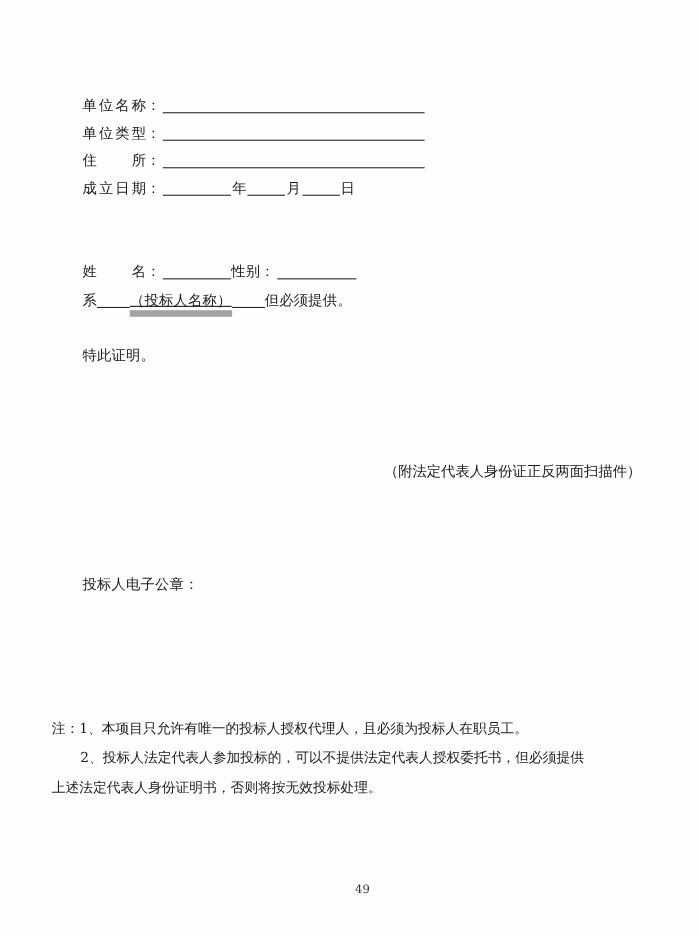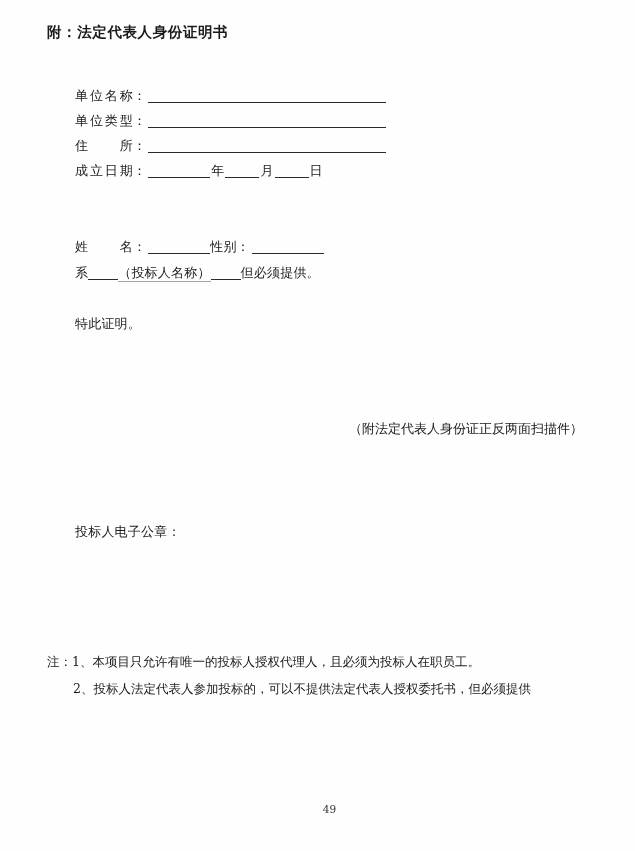--- a/index.html
+++ b/index.html
@@ -101,21 +101,20 @@
     font-size: 10.5px;
     color: #333;
     padding-left: 24px;
   }
 </style>
 </head>
 <body>
 
 <div class="page">
 
-  <div class="doc-title">附：法定代表人身份证明书</div>
 
   <div class="line" style="top:88px;">
     <span class="lab w4">单位名称</span><span class="colon">：</span><span class="ul ul-long"></span>
   </div>
 
   <div class="line" style="top:113px;">
     <span class="lab w4">单位类型</span><span class="colon">：</span><span class="ul ul-long"></span>
   </div>
 
   <div class="line" style="top:138px;">
@@ -125,30 +124,31 @@
   <div class="line" style="top:163px;">
     <span class="lab w4">成立日期</span><span class="colon">：</span><span class="ul ul-8"></span><span class="unit">年</span><span class="ul ul-4"></span><span class="unit">月</span><span class="ul ul-4"></span><span class="unit">日</span>
   </div>
 
 
   <div class="line" style="top:239px;">
     <span class="lab w2"><span>姓</span><span>名</span></span><span class="colon">：</span><span class="ul ul-name"></span><span>性别</span><span class="colon">：</span><span class="ul ul-sex"></span>
   </div>
 
   <div class="line" style="top:265px;">
-    <span>系</span><span class="ul" style="width:30px;"></span><span class="ul-bidder" style="border-bottom:1px solid #a3a3a3;padding-bottom:1px;">（投标人名称）</span><span class="ul" style="width:30px;"></span><span>但必须提供。</span>
+    <span>系</span><span class="ul" style="width:30px;"></span><span class="ul-bidder" style="border-bottom:6px solid #a3a3a3;padding-bottom:1px;text-decoration:underline;">（投标人名称）</span><span class="ul" style="width:30px;"></span><span>但必须提供。</span>
   </div>
 
   <div class="line" style="top:317px;">特此证明。</div>
 
   <div class="scan-note" style="top:420px;">（附法定代表人身份证正反两面扫描件）</div>
 
   <div class="line" style="top:525px;">投标人电子公章：</div>
 
 
   <div class="remark" style="top:655px;"><span>注：</span><span>1、本项目只允许有唯一的投标人授权代理人，且必须为投标人在职员工。</span></div>
 
   <div class="remark indent" style="top:682px;">2、投标人法定代表人参加投标的，可以不提供法定代表人授权委托书，但必须提供</div>
 
+  <div class="remark" style="top:709px;">上述法定代表人身份证明书，否则将按无效投标处理。</div>
 
   <div class="page-number">49</div>
 
 </div>
 
 </body></html>

